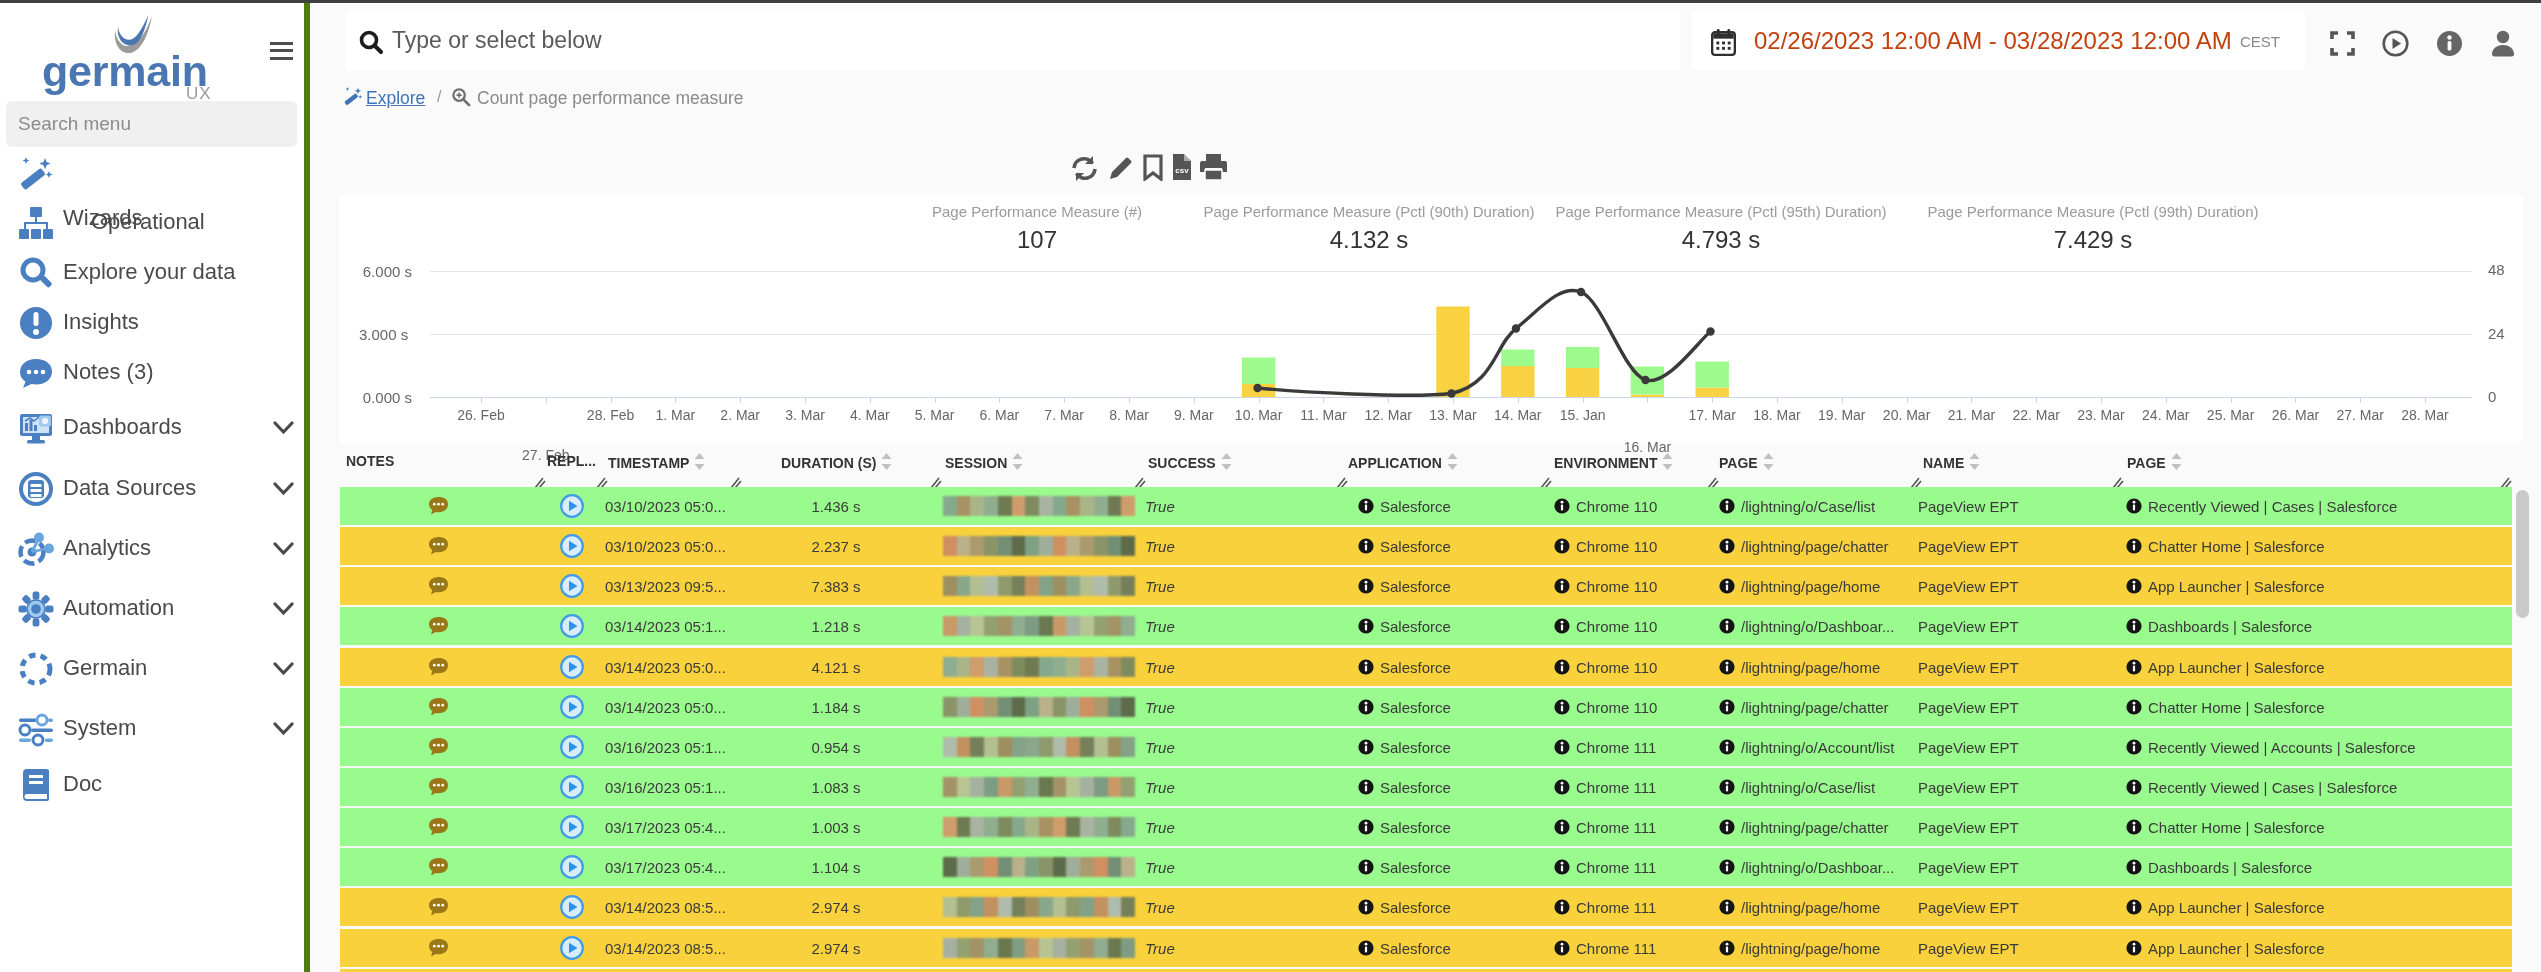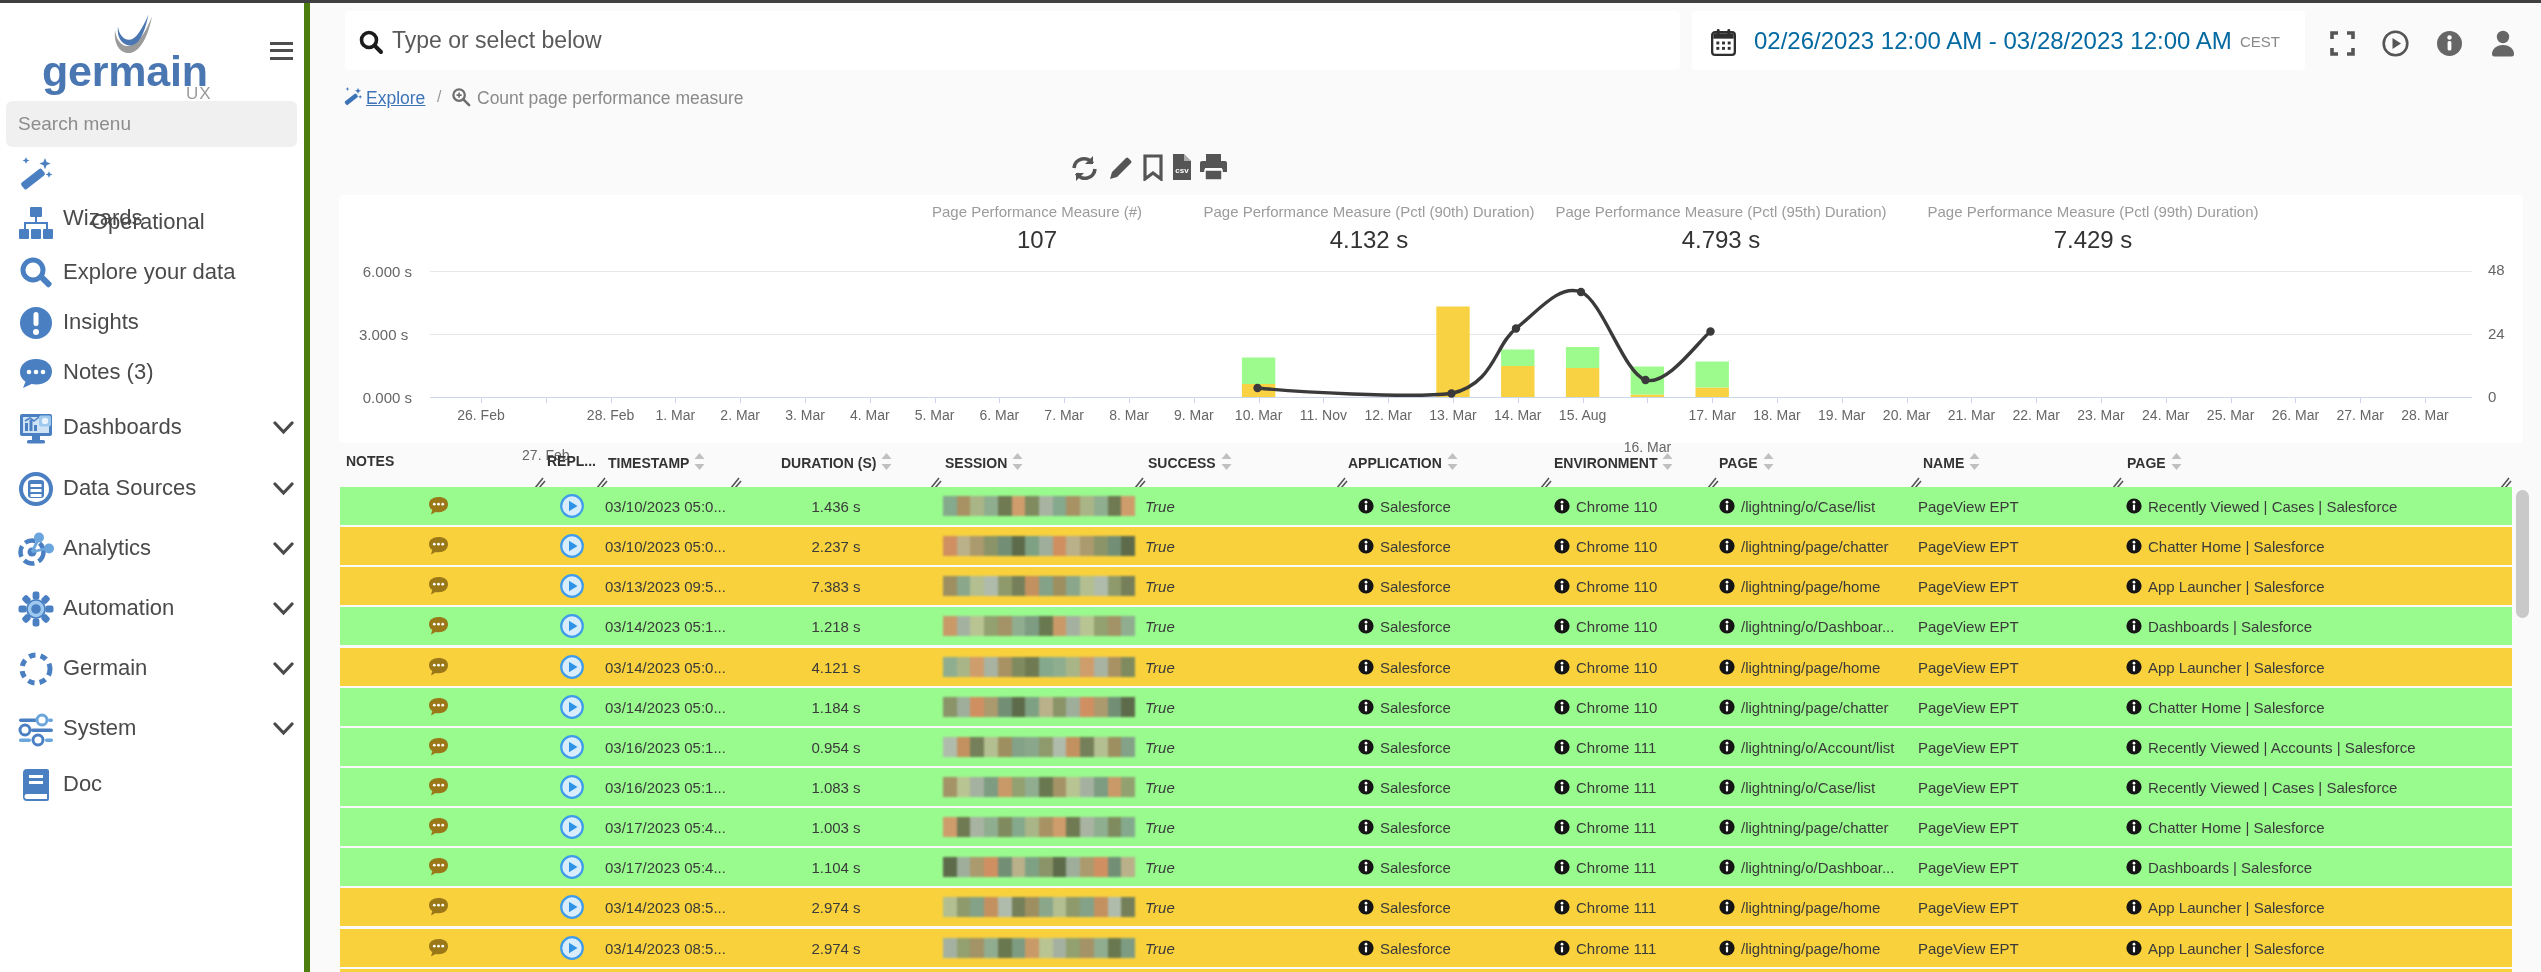--- a/index.html
+++ b/index.html
@@ -180,21 +180,21 @@
 <g fill="#2e2e2e">
         <rect x="5.6" y="13" width="3" height="3"></rect>
         <rect x="11.5" y="13" width="3" height="3"></rect>
         <rect x="17.4" y="13" width="3" height="3"></rect>
 <rect x="5.6" y="18.6" width="3" height="3"></rect>
         <rect x="11.5" y="18.6" width="3" height="3"></rect>
         <rect x="17.4" y="18.6" width="3" height="3"></rect>
 <rect x="5.6" y="24.2" width="3" height="0"></rect>
       </g>
     </svg>
-<div class="abs" style="left:1444px;top:24px;font-size:24px;color:#0369a1;">02/26/2023 12:00 AM - 03/28/2023 12:00 AM</div>
+<div class="abs" style="left:1444px;top:24px;font-size:24px;color:#c2410c;">02/26/2023 12:00 AM - 03/28/2023 12:00 AM</div>
 <div class="abs" style="left:1930px;top:30px;font-size:15px;color:#888;">CEST</div>
 <svg class="abs" style="left:2020px;top:28px" width="25" height="25" viewBox="0 0 25 25">
 <g stroke="#555" stroke-width="3.6" fill="none">
 <path d="M2 8 V2 H8"></path>
         <path d="M17 2 H23 V8"></path>
         <path d="M23 17 V23 H17"></path>
         <path d="M8 23 H2 V17"></path>
       </g>
     </svg>
 <svg class="abs" style="left:2072px;top:27px" width="27" height="27" viewBox="0 0 27 27">
@@ -292,29 +292,29 @@
 <div class="xlab" style="left:689.4px;top:404px;">6. Mar</div>
 <div class="abs" style="left:754.2px;top:394px;width:1px;height:6px;background:#ccd6eb;"></div>
 <div class="xlab" style="left:754.2px;top:404px;">7. Mar</div>
 <div class="abs" style="left:819.0px;top:394px;width:1px;height:6px;background:#ccd6eb;"></div>
 <div class="xlab" style="left:819.0px;top:404px;">8. Mar</div>
 <div class="abs" style="left:883.8px;top:394px;width:1px;height:6px;background:#ccd6eb;"></div>
 <div class="xlab" style="left:883.8px;top:404px;">9. Mar</div>
 <div class="abs" style="left:948.6px;top:394px;width:1px;height:6px;background:#ccd6eb;"></div>
 <div class="xlab" style="left:948.6px;top:404px;">10. Mar</div>
 <div class="abs" style="left:1013.4px;top:394px;width:1px;height:6px;background:#ccd6eb;"></div>
-<div class="xlab" style="left:1013.4px;top:404px;">11. Nov</div>
+<div class="xlab" style="left:1013.4px;top:404px;">11. Mar</div>
 <div class="abs" style="left:1078.2px;top:394px;width:1px;height:6px;background:#ccd6eb;"></div>
 <div class="xlab" style="left:1078.2px;top:404px;">12. Mar</div>
 <div class="abs" style="left:1143.0px;top:394px;width:1px;height:6px;background:#ccd6eb;"></div>
 <div class="xlab" style="left:1143.0px;top:404px;">13. Mar</div>
 <div class="abs" style="left:1207.8px;top:394px;width:1px;height:6px;background:#ccd6eb;"></div>
 <div class="xlab" style="left:1207.8px;top:404px;">14. Mar</div>
 <div class="abs" style="left:1272.6px;top:394px;width:1px;height:6px;background:#ccd6eb;"></div>
-<div class="xlab" style="left:1272.6px;top:404px;">15. Aug</div>
+<div class="xlab" style="left:1272.6px;top:404px;">15. Jan</div>
 <div class="abs" style="left:1337.4px;top:394px;width:1px;height:6px;background:#ccd6eb;"></div>
 <div class="xlab" style="left:1337.4px;top:404px;margin-top:32px;">16. Mar</div>
 <div class="abs" style="left:1402.2px;top:394px;width:1px;height:6px;background:#ccd6eb;"></div>
 <div class="xlab" style="left:1402.2px;top:404px;">17. Mar</div>
 <div class="abs" style="left:1467.0px;top:394px;width:1px;height:6px;background:#ccd6eb;"></div>
 <div class="xlab" style="left:1467.0px;top:404px;">18. Mar</div>
 <div class="abs" style="left:1531.8px;top:394px;width:1px;height:6px;background:#ccd6eb;"></div>
 <div class="xlab" style="left:1531.8px;top:404px;">19. Mar</div>
 <div class="abs" style="left:1596.6px;top:394px;width:1px;height:6px;background:#ccd6eb;"></div>
 <div class="xlab" style="left:1596.6px;top:404px;">20. Mar</div>

